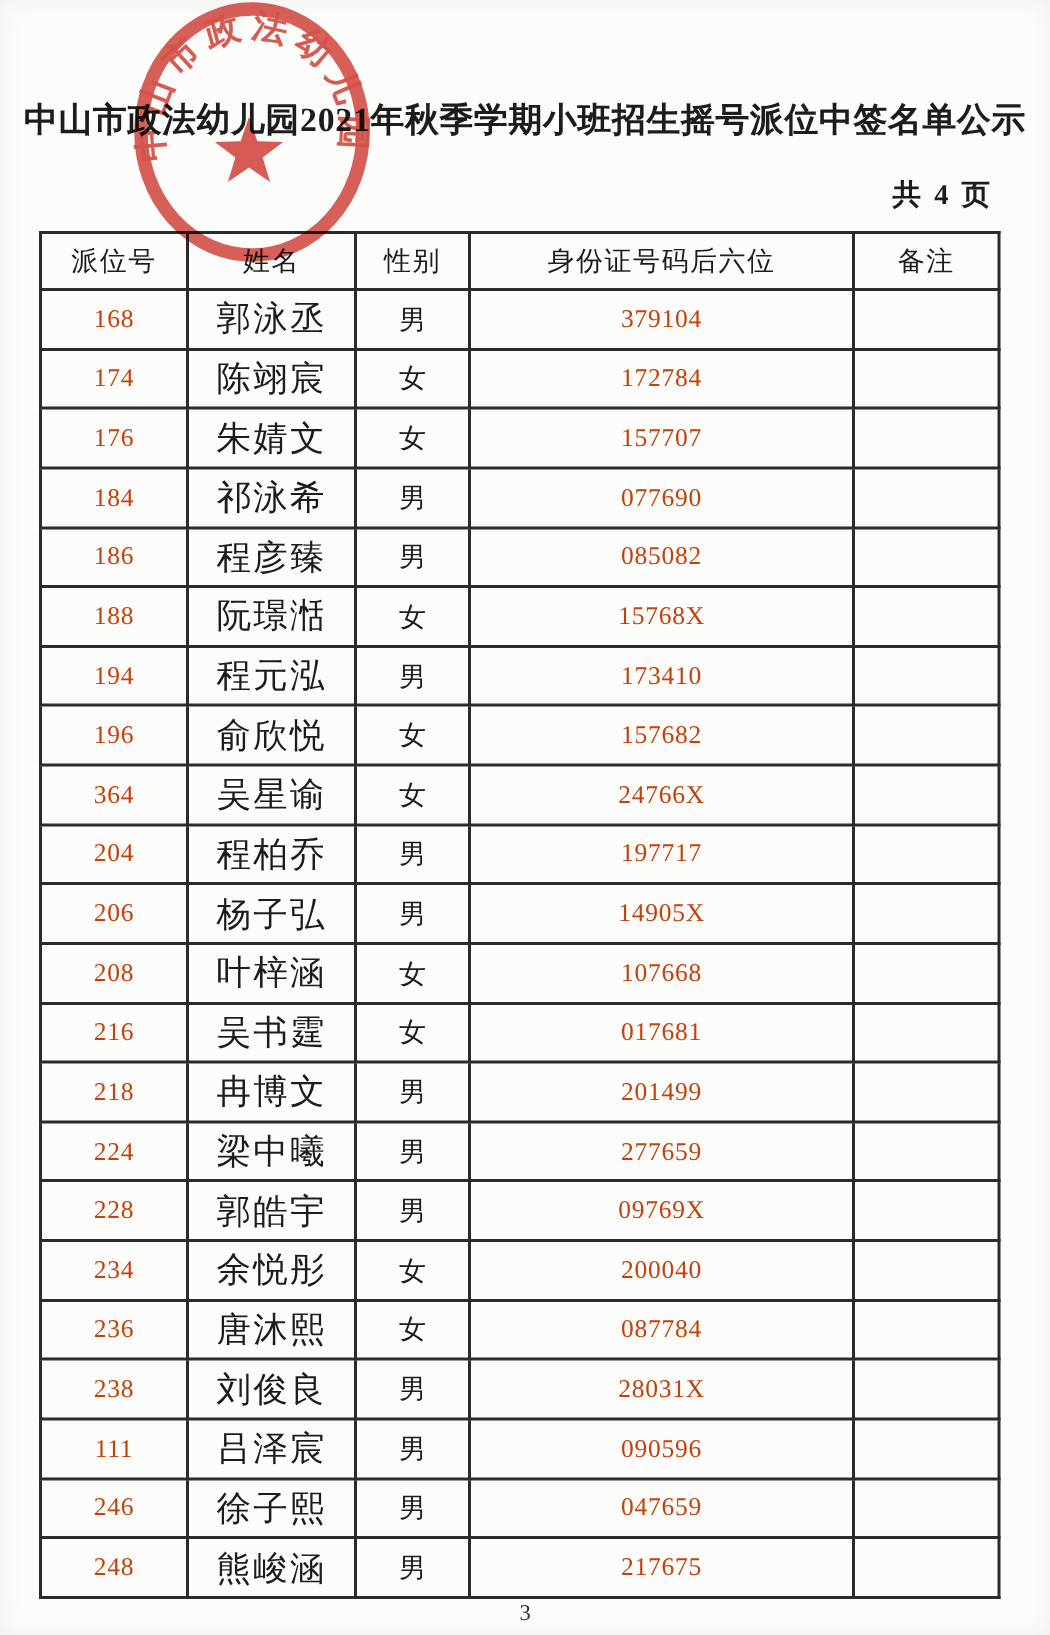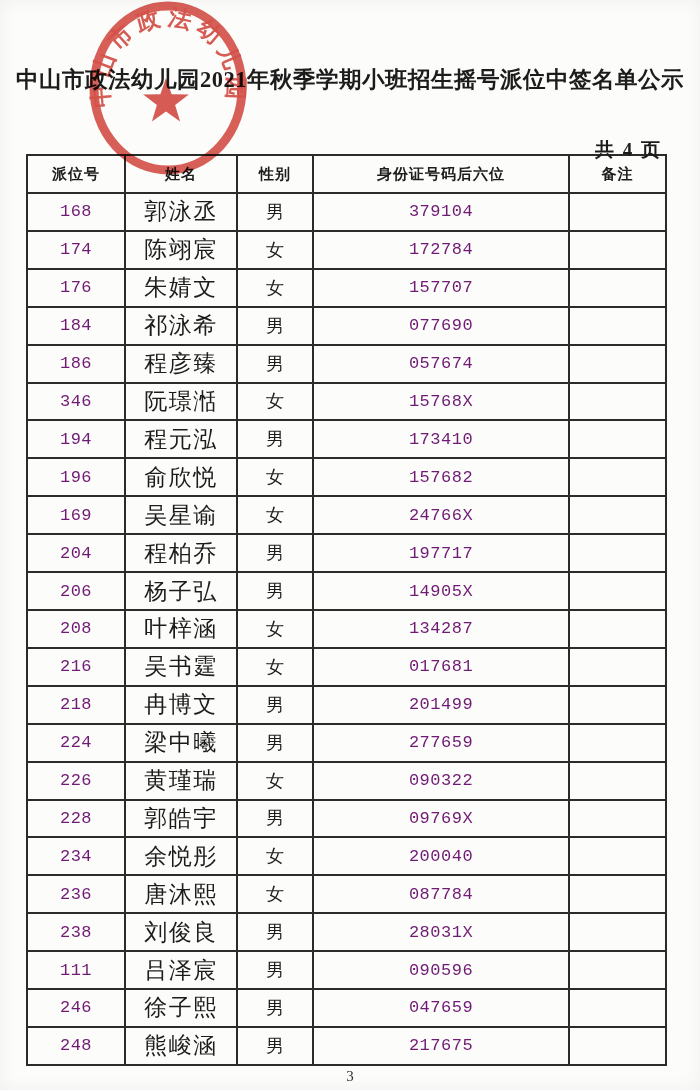--- a/index.html
+++ b/index.html
@@ -25,21 +25,20 @@
     z-index:2;
   }
   
   .page-count{
     position:absolute;
     top:117px;right:38px;
     font-size:19px;
     font-weight:bold;
     letter-spacing:2px;
     z-index:2;
-    margin-top:20px;
   }
   
   .stamp{
     position:absolute;
     left:86px;top:0px;
     width:166px;height:178px;
     z-index:3;
     mix-blend-mode:multiply;
     opacity:0.88;
   }
@@ -54,28 +53,28 @@
     background:transparent;
   }
   table.roster th, table.roster td{
     border:2px solid #2b2b2b;
     text-align:center;
     vertical-align:middle;
     padding:0;
     overflow:hidden;
   }
   table.roster thead tr{height:38px;}
-  th{font-size:15px;font-weight:bold;letter-spacing:1px;}
+  th{font-size:18px;font-weight:normal;letter-spacing:1px;}
   td.c-name{font-size:23px;letter-spacing:1.5px;}
   td.c-gender{font-size:18px;}
   td.c-no, td.c-id6{
-    font-family:Liberation Mono, monospace;
+    font-family:Liberation Serif, serif;
     font-size:17px;
     letter-spacing:0.5px;
-    color:#701a75;
+    color:#c2410c;
   }
   
   .page-number{
     position:absolute;
     left:0;top:1068px;
     width:700px;
     text-align:center;
     font-size:15px;
     color:#333;
   }
@@ -141,46 +140,46 @@
       <td class="c-no">184</td>
       <td class="c-name">祁泳希</td>
       <td class="c-gender">男</td>
       <td class="c-id6">077690</td>
       <td class="c-remark"></td>
     </tr>
         <tr>
       <td class="c-no">186</td>
       <td class="c-name">程彦臻</td>
       <td class="c-gender">男</td>
-      <td class="c-id6">057674</td>
-      <td class="c-remark"></td>
-    </tr>
-        <tr>
-      <td class="c-no">346</td>
+      <td class="c-id6">085082</td>
+      <td class="c-remark"></td>
+    </tr>
+        <tr>
+      <td class="c-no">188</td>
       <td class="c-name">阮璟湉</td>
       <td class="c-gender">女</td>
       <td class="c-id6">15768X</td>
       <td class="c-remark"></td>
     </tr>
         <tr>
       <td class="c-no">194</td>
       <td class="c-name">程元泓</td>
       <td class="c-gender">男</td>
       <td class="c-id6">173410</td>
       <td class="c-remark"></td>
     </tr>
         <tr>
       <td class="c-no">196</td>
       <td class="c-name">俞欣悦</td>
       <td class="c-gender">女</td>
       <td class="c-id6">157682</td>
       <td class="c-remark"></td>
     </tr>
         <tr>
-      <td class="c-no">169</td>
+      <td class="c-no">364</td>
       <td class="c-name">吴星谕</td>
       <td class="c-gender">女</td>
       <td class="c-id6">24766X</td>
       <td class="c-remark"></td>
     </tr>
         <tr>
       <td class="c-no">204</td>
       <td class="c-name">程柏乔</td>
       <td class="c-gender">男</td>
       <td class="c-id6">197717</td>
@@ -190,21 +189,21 @@
       <td class="c-no">206</td>
       <td class="c-name">杨子弘</td>
       <td class="c-gender">男</td>
       <td class="c-id6">14905X</td>
       <td class="c-remark"></td>
     </tr>
         <tr>
       <td class="c-no">208</td>
       <td class="c-name">叶梓涵</td>
       <td class="c-gender">女</td>
-      <td class="c-id6">134287</td>
+      <td class="c-id6">107668</td>
       <td class="c-remark"></td>
     </tr>
         <tr>
       <td class="c-no">216</td>
       <td class="c-name">吴书霆</td>
       <td class="c-gender">女</td>
       <td class="c-id6">017681</td>
       <td class="c-remark"></td>
     </tr>
         <tr>
@@ -215,27 +214,20 @@
       <td class="c-remark"></td>
     </tr>
         <tr>
       <td class="c-no">224</td>
       <td class="c-name">梁中曦</td>
       <td class="c-gender">男</td>
       <td class="c-id6">277659</td>
       <td class="c-remark"></td>
     </tr>
         <tr>
-      <td class="c-no">226</td>
-      <td class="c-name">黄瑾瑞</td>
-      <td class="c-gender">女</td>
-      <td class="c-id6">090322</td>
-      <td class="c-remark"></td>
-    </tr>
-        <tr>
       <td class="c-no">228</td>
       <td class="c-name">郭皓宇</td>
       <td class="c-gender">男</td>
       <td class="c-id6">09769X</td>
       <td class="c-remark"></td>
     </tr>
         <tr>
       <td class="c-no">234</td>
       <td class="c-name">余悦彤</td>
       <td class="c-gender">女</td>

